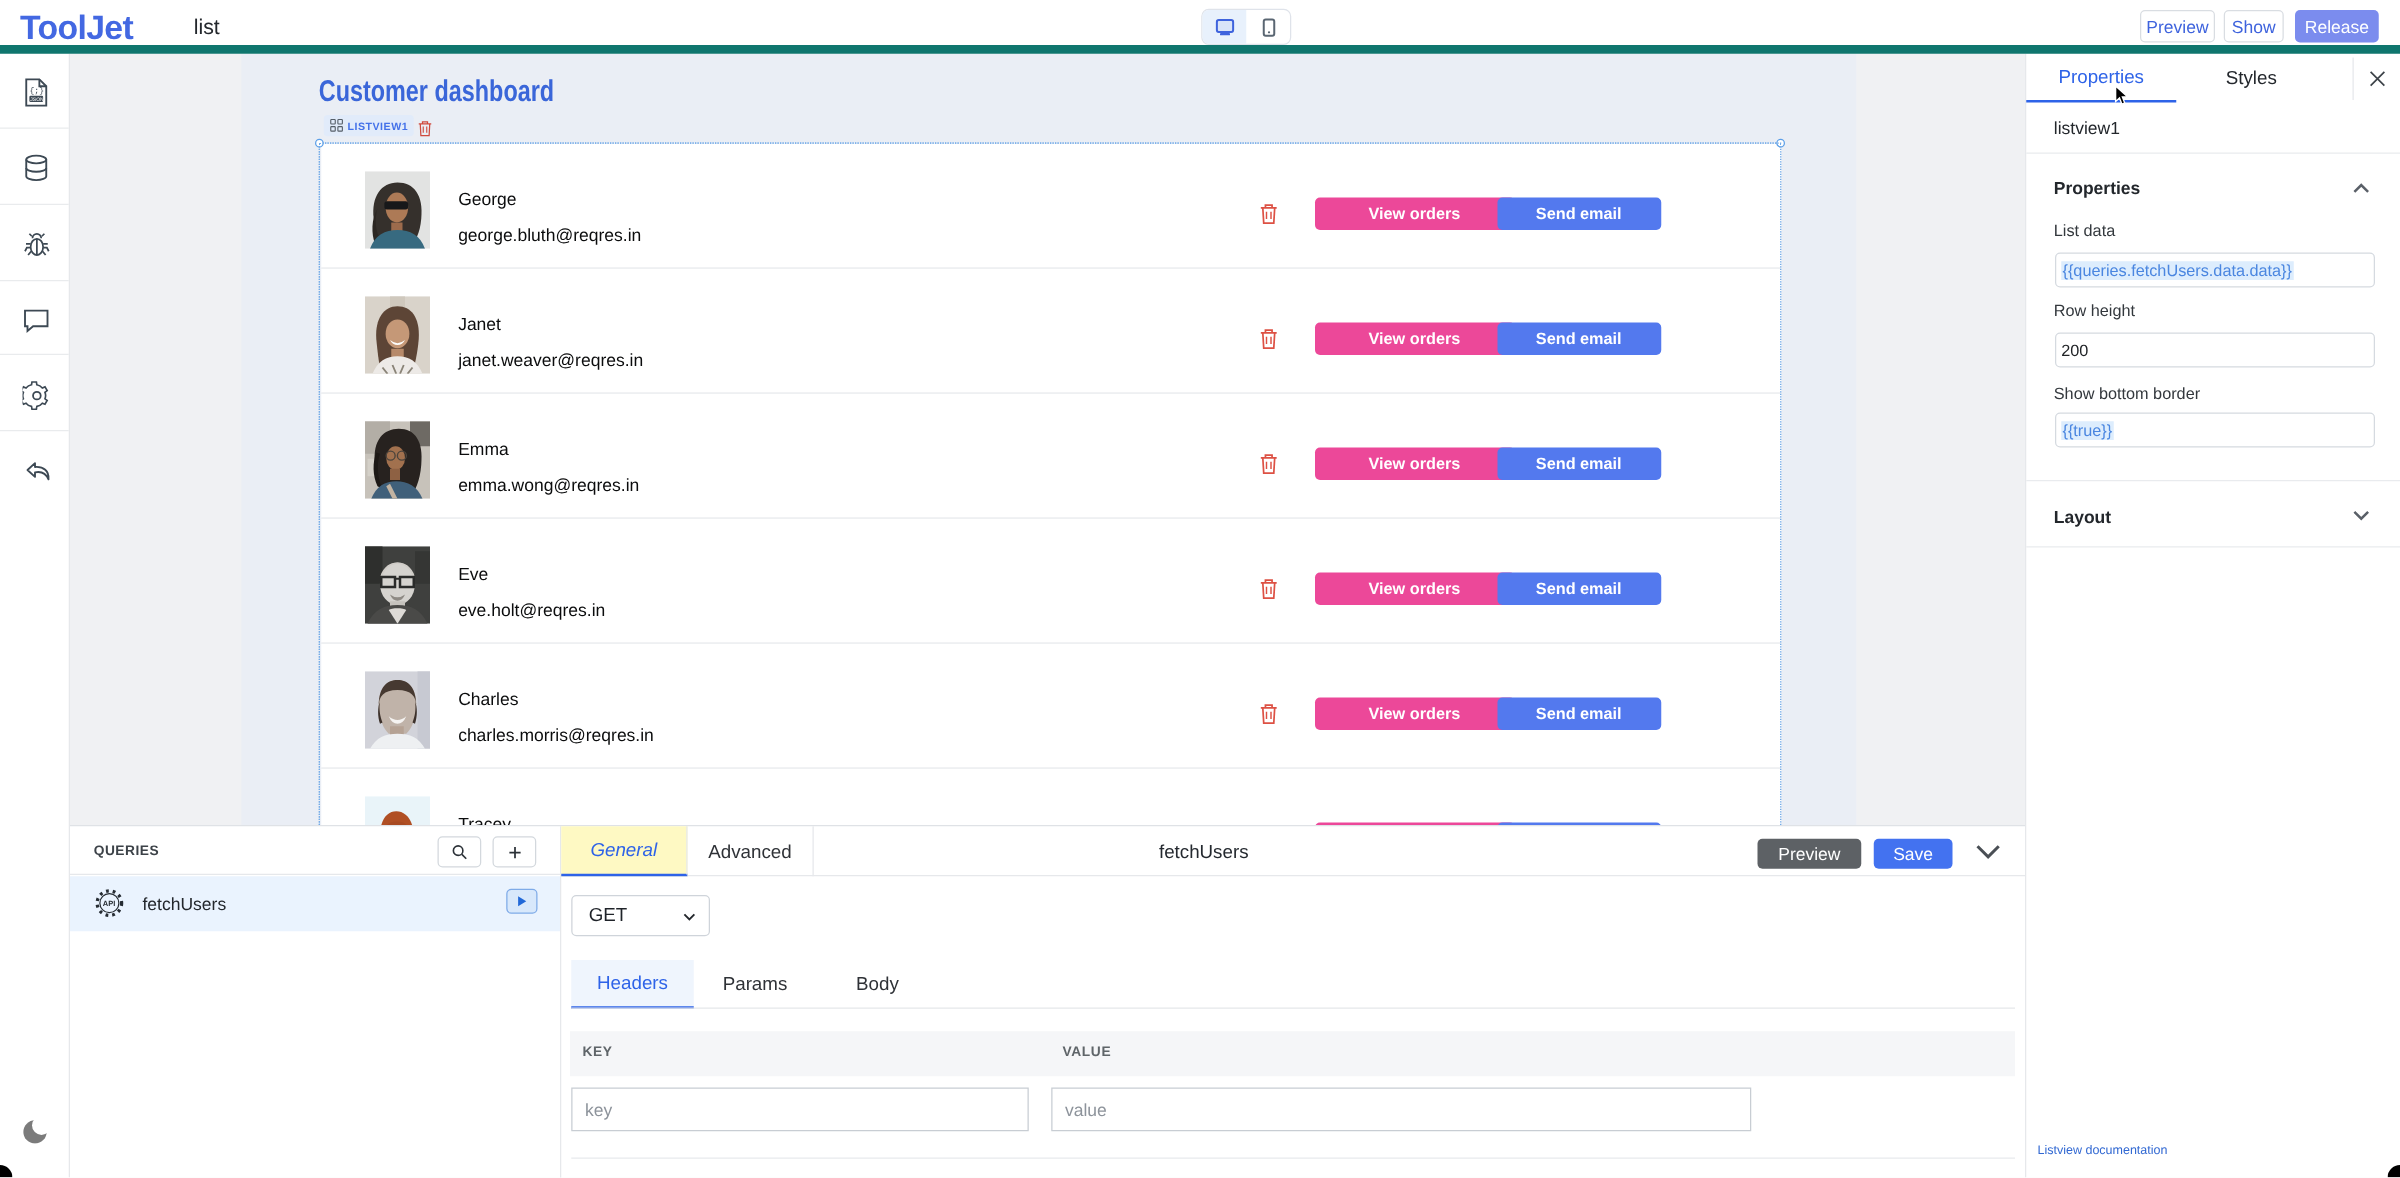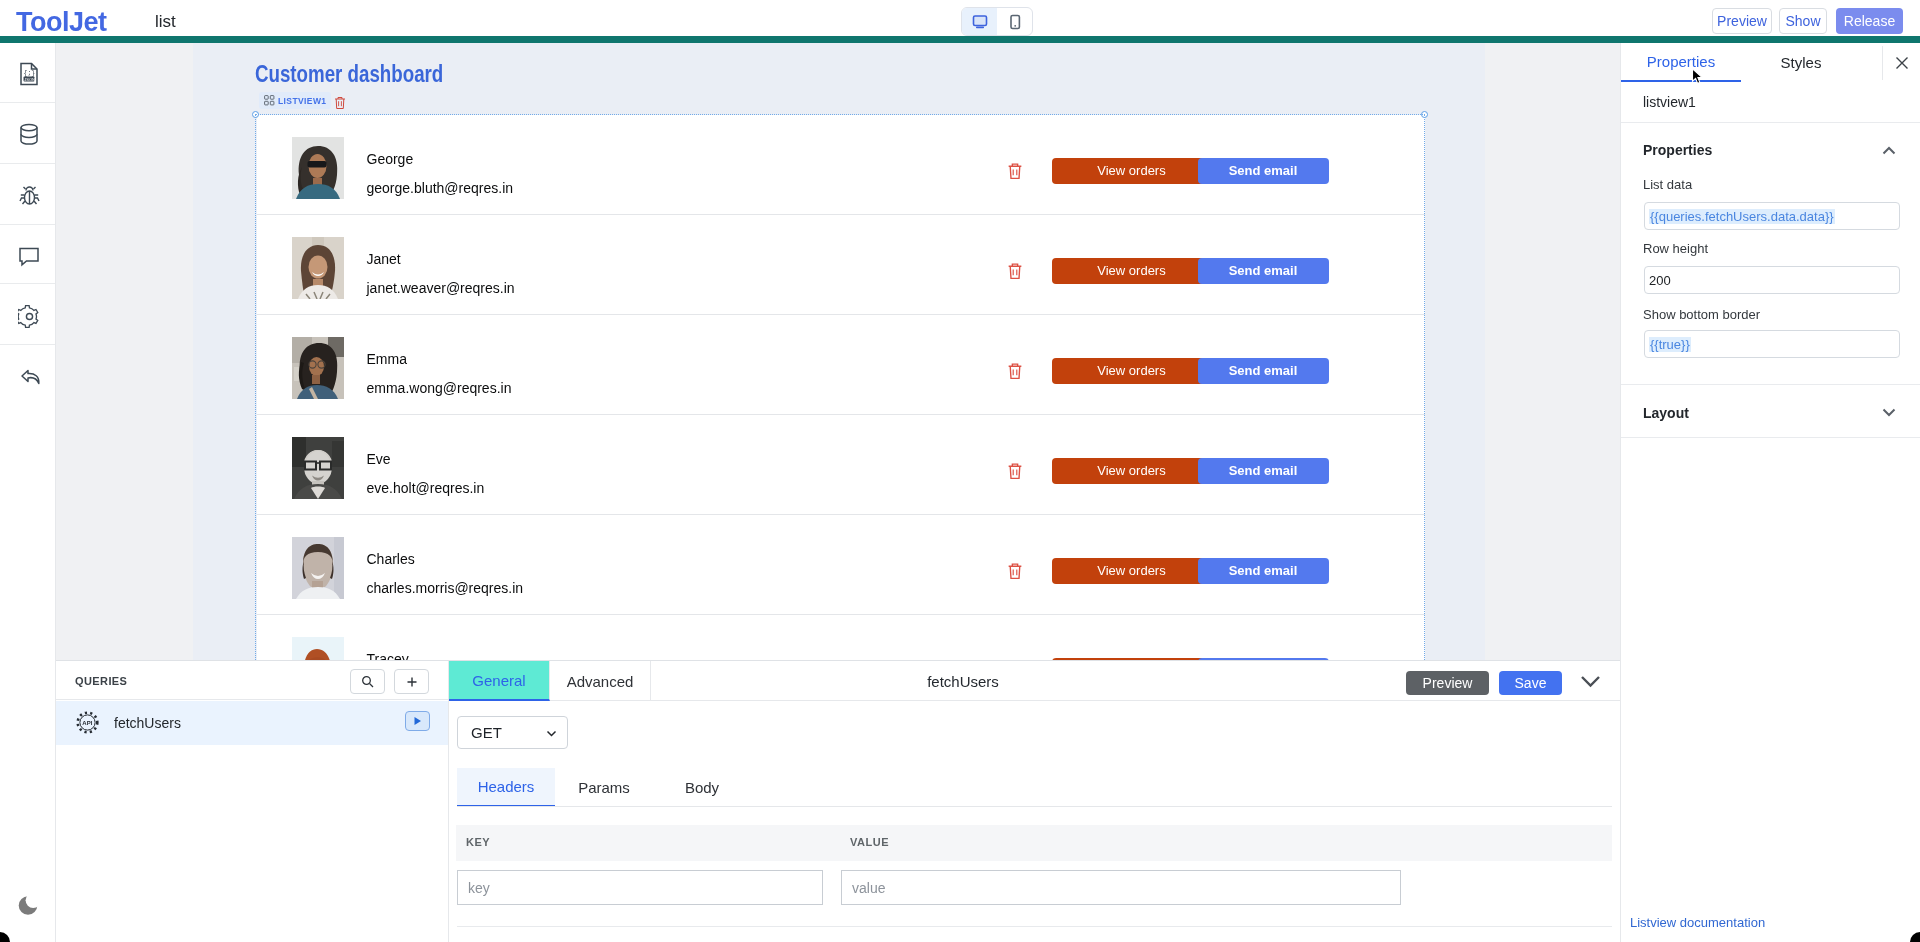--- a/index.html
+++ b/index.html
@@ -51,21 +51,21 @@
   border:1px dotted #72aae8; z-index:6; pointer-events:none; }
 .handle { position:absolute; width:7px; height:7px; border-radius:50%;
   background:#fff; border:1.2px solid #5c9fe8; z-index:5; }
 .row { position:absolute; left:1px; width:1168px; height:100px; background:#fff;
   border-bottom:1px solid #e4e6e9; }
 .row .avatar { position:absolute; left:35px; top:22px; width:52px; height:62px; }
 .row .nm { position:absolute; left:110px; top:35px; font-size:14px; color:#0b0c0d; line-height:19px;}
 .row .em { position:absolute; left:110px; top:64px; font-size:14px; color:#0b0c0d; line-height:19px;}
 .row .trash { position:absolute; left:750px; top:47px; }
 .row .vo { position:absolute; left:795px; top:43px; width:160px; height:26px;
-  background:#c2410c; color:#fff; border-radius:4px; font-size:13px; font-weight:400;
+  background:#ec4899; color:#fff; border-radius:4px; font-size:13px; font-weight:700;
   display:flex; align-items:center; justify-content:center; }
 .row .se { position:absolute; left:941px; top:43px; width:131px; height:26px;
   background:#5379ee; color:#fff; border-radius:4px; font-size:13px; font-weight:700;
   display:flex; align-items:center; justify-content:center; }
 
 
 #qpanel { position:absolute; left:56px; top:660px; width:1564px; height:282px;
   background:#fff; border-top:1px solid #dfe2e6; z-index:20; }
 #qleft { position:absolute; left:0; top:0; width:393px; height:282px;
   border-right:1px solid #e6e8eb; }
@@ -77,22 +77,22 @@
   border-radius:4px; background:#fff; display:flex; align-items:center; justify-content:center; }
 #qitem { position:absolute; left:0; top:40px; width:100%; height:44px; background:#eaf3fe; }
 #qitem .nm { position:absolute; left:58px; top:14px; font-size:14px; color:#23272c; }
 #qplay { position:absolute; left:349px; top:10px; width:25px; height:20px;
   background:#d8e8fb; border:1px solid #7fabe8; border-radius:4px;
   display:flex; align-items:center; justify-content:center; }
 #qmain { position:absolute; left:393px; top:0; width:1171px; height:282px; }
 #qtabs { position:absolute; left:0; top:0; width:100%; height:40px; border-bottom:1px solid #e6e8eb; }
 .qtab { position:absolute; top:0; height:40px; display:flex; align-items:center;
   justify-content:center; font-size:15px; }
-#qtab-general { left:0; width:101px; background:#5eead4; color:#2e63e8;
-  border-right:1px solid #e6e8eb; border-bottom:2.5px solid #2e63e8; }
+#qtab-general { left:0; width:101px; background:#fef9c3; color:#2e63e8;
+  border-right:1px solid #e6e8eb; border-bottom:2.5px solid #2e63e8;font-style:italic; }
 #qtab-advanced { left:101px; width:101px; color:#2f3237; border-right:1px solid #e6e8eb; }
 #qtitle { position:absolute; left:434px; top:0; width:160px; height:40px; display:flex;
   align-items:center; justify-content:center; font-size:15px; color:#24292f; }
 #qbtn-preview { position:absolute; left:957px; top:10px; width:83px; height:24px;
   background:#5d6165; color:#fff; border-radius:4px; font-size:14px; font-weight:500;
   display:flex; align-items:center; justify-content:center; }
 #qbtn-save { position:absolute; left:1050px; top:10px; width:63px; height:24px;
   background:#4372f0; color:#fff; border-radius:4px; font-size:14px; font-weight:500;
   display:flex; align-items:center; justify-content:center; }
 #getbox { position:absolute; left:8px; top:55px; width:111px; height:33px;
@@ -133,21 +133,21 @@
 #rtabdiv { position:absolute; left:261px; top:3px; width:1px; height:34px; background:#e6e8eb; }
 #widgetname { position:absolute; left:22px; top:51px; font-size:14px; color:#23272c; }
 .rdivider { position:absolute; left:0; width:100%; height:1px; background:#e9ebee; }
 .sechead { position:absolute; left:22px; font-size:14px; font-weight:600; color:#23272c; }
 .flabel { position:absolute; left:22px; font-size:13px; color:#33383d; }
 .finput { position:absolute; left:23px; width:256px; height:28px; border:1px solid #d5dae0;
   border-radius:4px; display:flex; align-items:center; background:#fff; }
 .finput .code { margin-left:4px; font-size:13px; color:#4a86e0; background:#ddedfd;
   padding:0 1px; }
 .finput .plain { margin-left:4px; font-size:13px; color:#202326; }
-#doclink { position:absolute; left:9px; top:872px; font-size:13px; color:#3168d2; }
+#doclink { position:absolute; left:9px; top:872px; font-size:10px; color:#3168d2; }
 
 .chev { stroke:#5a6068; stroke-width:2; fill:none; }
 </style>
 </head>
 <body>
 <div id="page">
 
   <div id="topbar">
     <div id="logo">ToolJet</div>
     <div id="appname">list</div>

